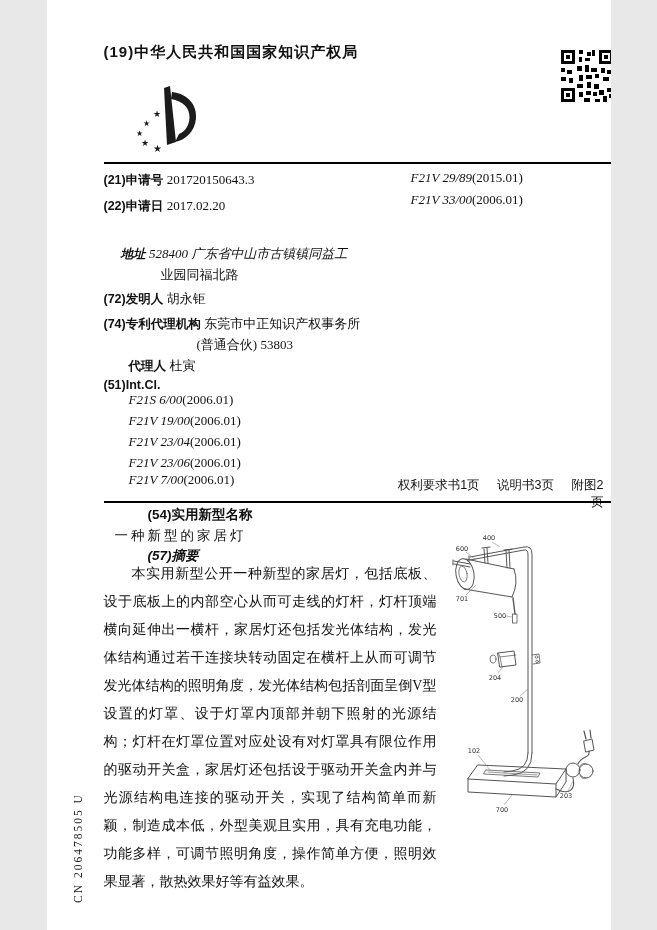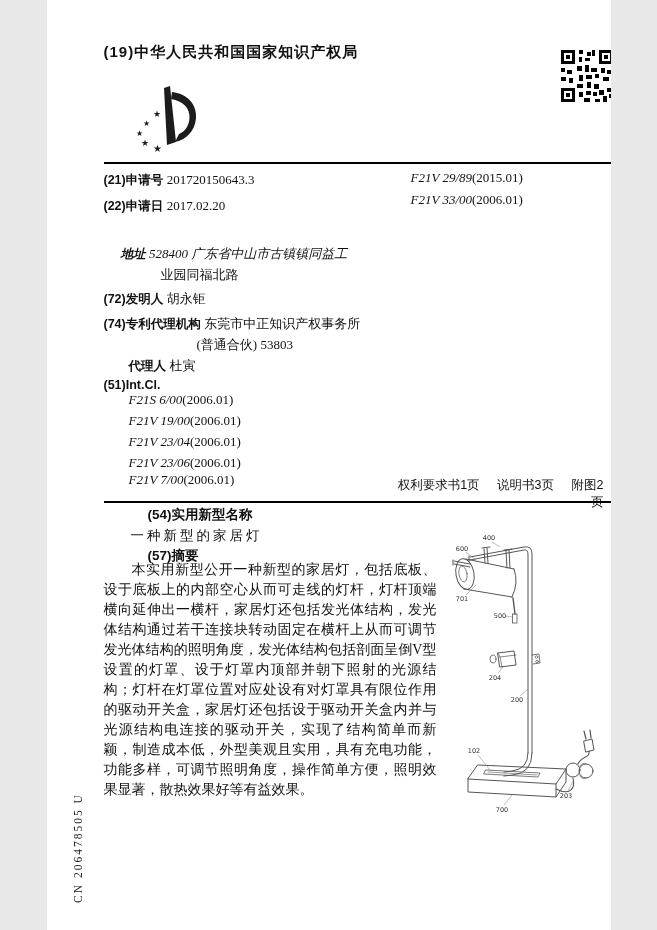--- a/index.html
+++ b/index.html
@@ -21,24 +21,24 @@
   .pub-line .val{font-size:13px;}
   .rule{left:57px;width:543px;height:2px;background:#000;}
   .row{font-size:12.5px;white-space:nowrap;}
   .row .val{font-size:13px;}
   .ipc{font-size:13px;white-space:nowrap;}
   .ipc .code{font-family:"Liberation Serif","DejaVu Serif",serif;font-style:italic;font-weight:normal;}
   .ipc .ver{font-family:"Liberation Serif","DejaVu Serif",serif;}
   .pages-info{left:330px;top:477px;width:227px;text-align:right;font-size:12.5px;}
   .pages-info span{margin-left:14px;}
   .sec-label{left:57px;font-size:13.5px;margin-left:44px;}
-  .patent-title{left:84px;top:527px;font-size:13.5px;letter-spacing:3px;}
+  .patent-title{left:68px;top:527px;font-size:13.5px;letter-spacing:3px;}
   .abstract{
     left:57px;top:560px;width:333px;
-    font-size:14px;line-height:20px;
+    font-size:14px;line-height:28px;
     text-align:justify;text-indent:2em;
     font-family:"Liberation Serif","DejaVu Serif",serif;
   }
   .side-text{
     left:31px;top:848px;
     transform:translate(-50%,-50%) rotate(-90deg);
     font-family:"Liberation Serif","DejaVu Serif",serif;
     font-size:11.5px;letter-spacing:2px;color:#222;
     white-space:nowrap;
   }
@@ -178,21 +178,21 @@
   <div class="abs pages-info">
     <span>权利要求书1页</span>
     <span>说明书3页</span>
     <span>附图2页</span>
   </div>
 
   <div class="abs rule" style="top:501px;"></div>
 
   <div class="abs hei sec-label" style="top:506px;">(54)实用新型名称</div>
   <div class="abs song patent-title">一种新型的家居灯</div>
-  <div class="abs hei sec-label" style="top:547px;">(57)摘要</div>
+  <div class="abs hei sec-label" style="top:547px;font-style:italic;">(57)摘要</div>
   <div class="abs abstract">本实用新型公开一种新型的家居灯，包括底板、设于底板上的内部空心从而可走线的灯杆，灯杆顶端横向延伸出一横杆，家居灯还包括发光体结构，发光体结构通过若干连接块转动固定在横杆上从而可调节发光体结构的照明角度，发光体结构包括剖面呈倒V型设置的灯罩、设于灯罩内顶部并朝下照射的光源结构；灯杆在灯罩位置对应处设有对灯罩具有限位作用的驱动开关盒，家居灯还包括设于驱动开关盒内并与光源结构电连接的驱动开关，实现了结构简单而新颖，制造成本低，外型美观且实用，具有充电功能，功能多样，可调节照明角度，操作简单方便，照明效果显著，散热效果好等有益效果。</div>
 
   <div class="abs figure-wrap">
     <svg width="260" height="305" viewBox="0 0 260 305">
       <g fill="none" stroke="#555" stroke-width="1" stroke-linecap="round">
 
         <path d="M30,34 L84,24 Q92,22.5 92,31 L92,230"></path>
         <path d="M30,37 L84,27 Q88,26 88,32 L88,230"></path>
         <path d="M29,33 L29,38"></path>
 

